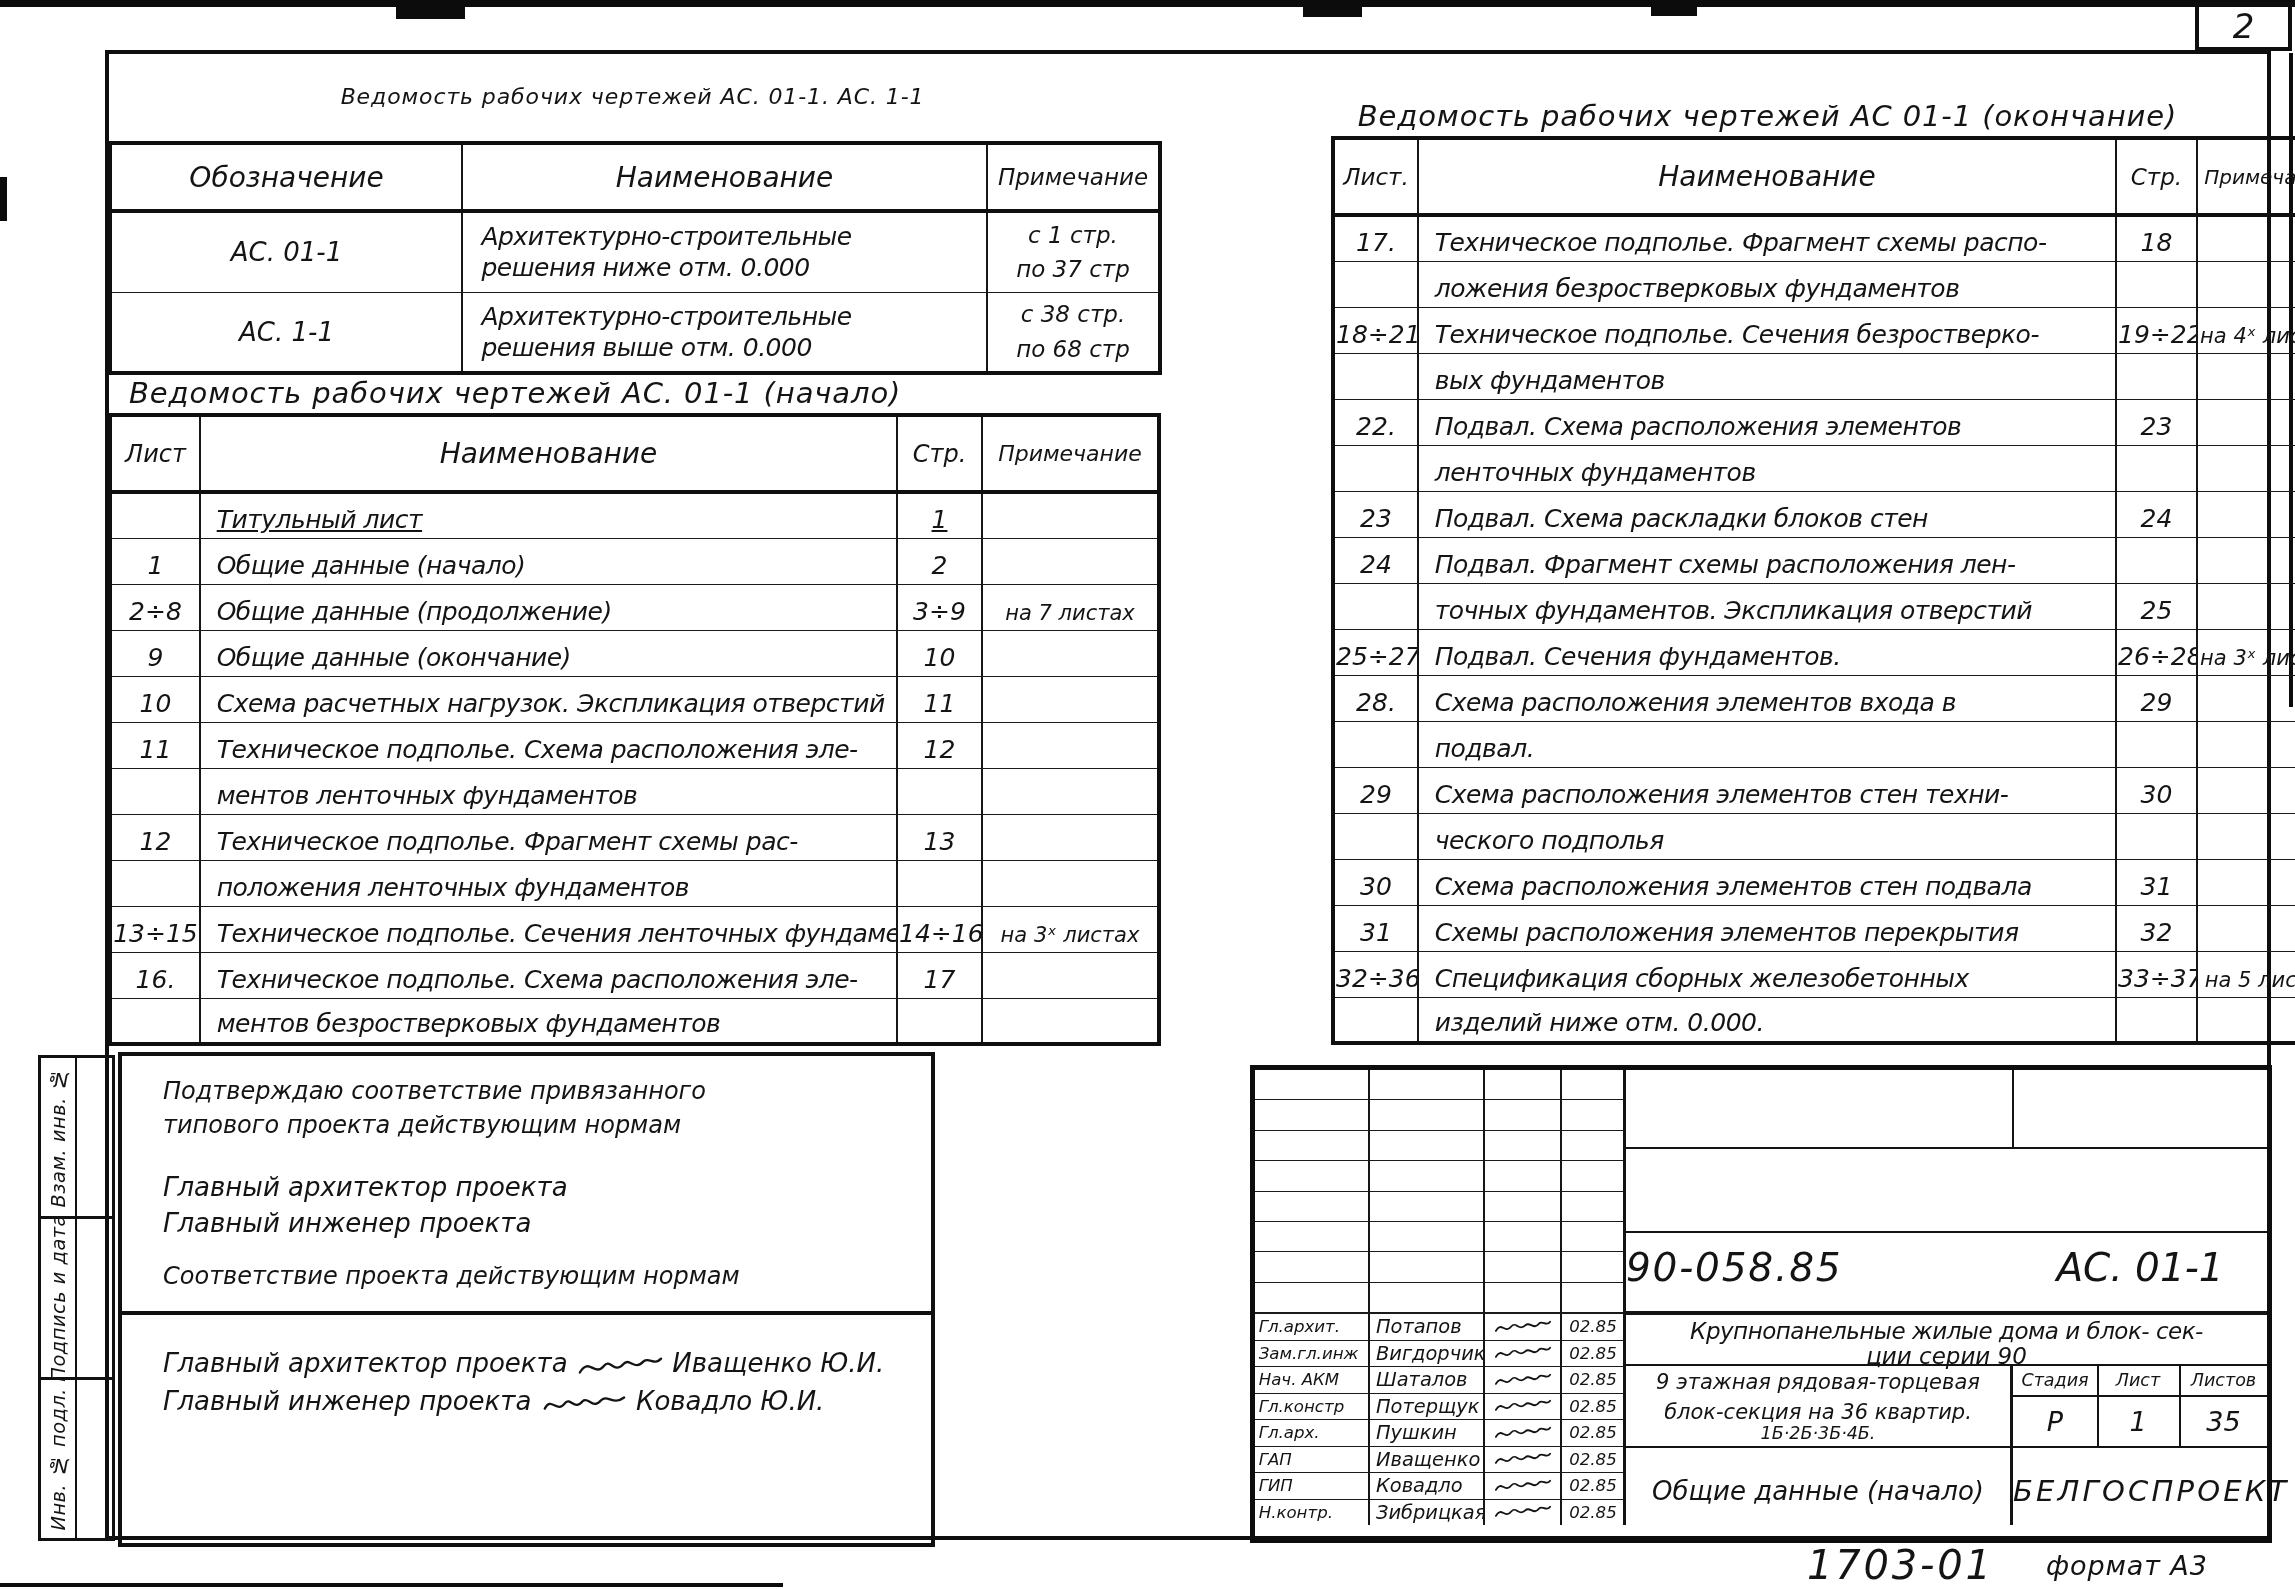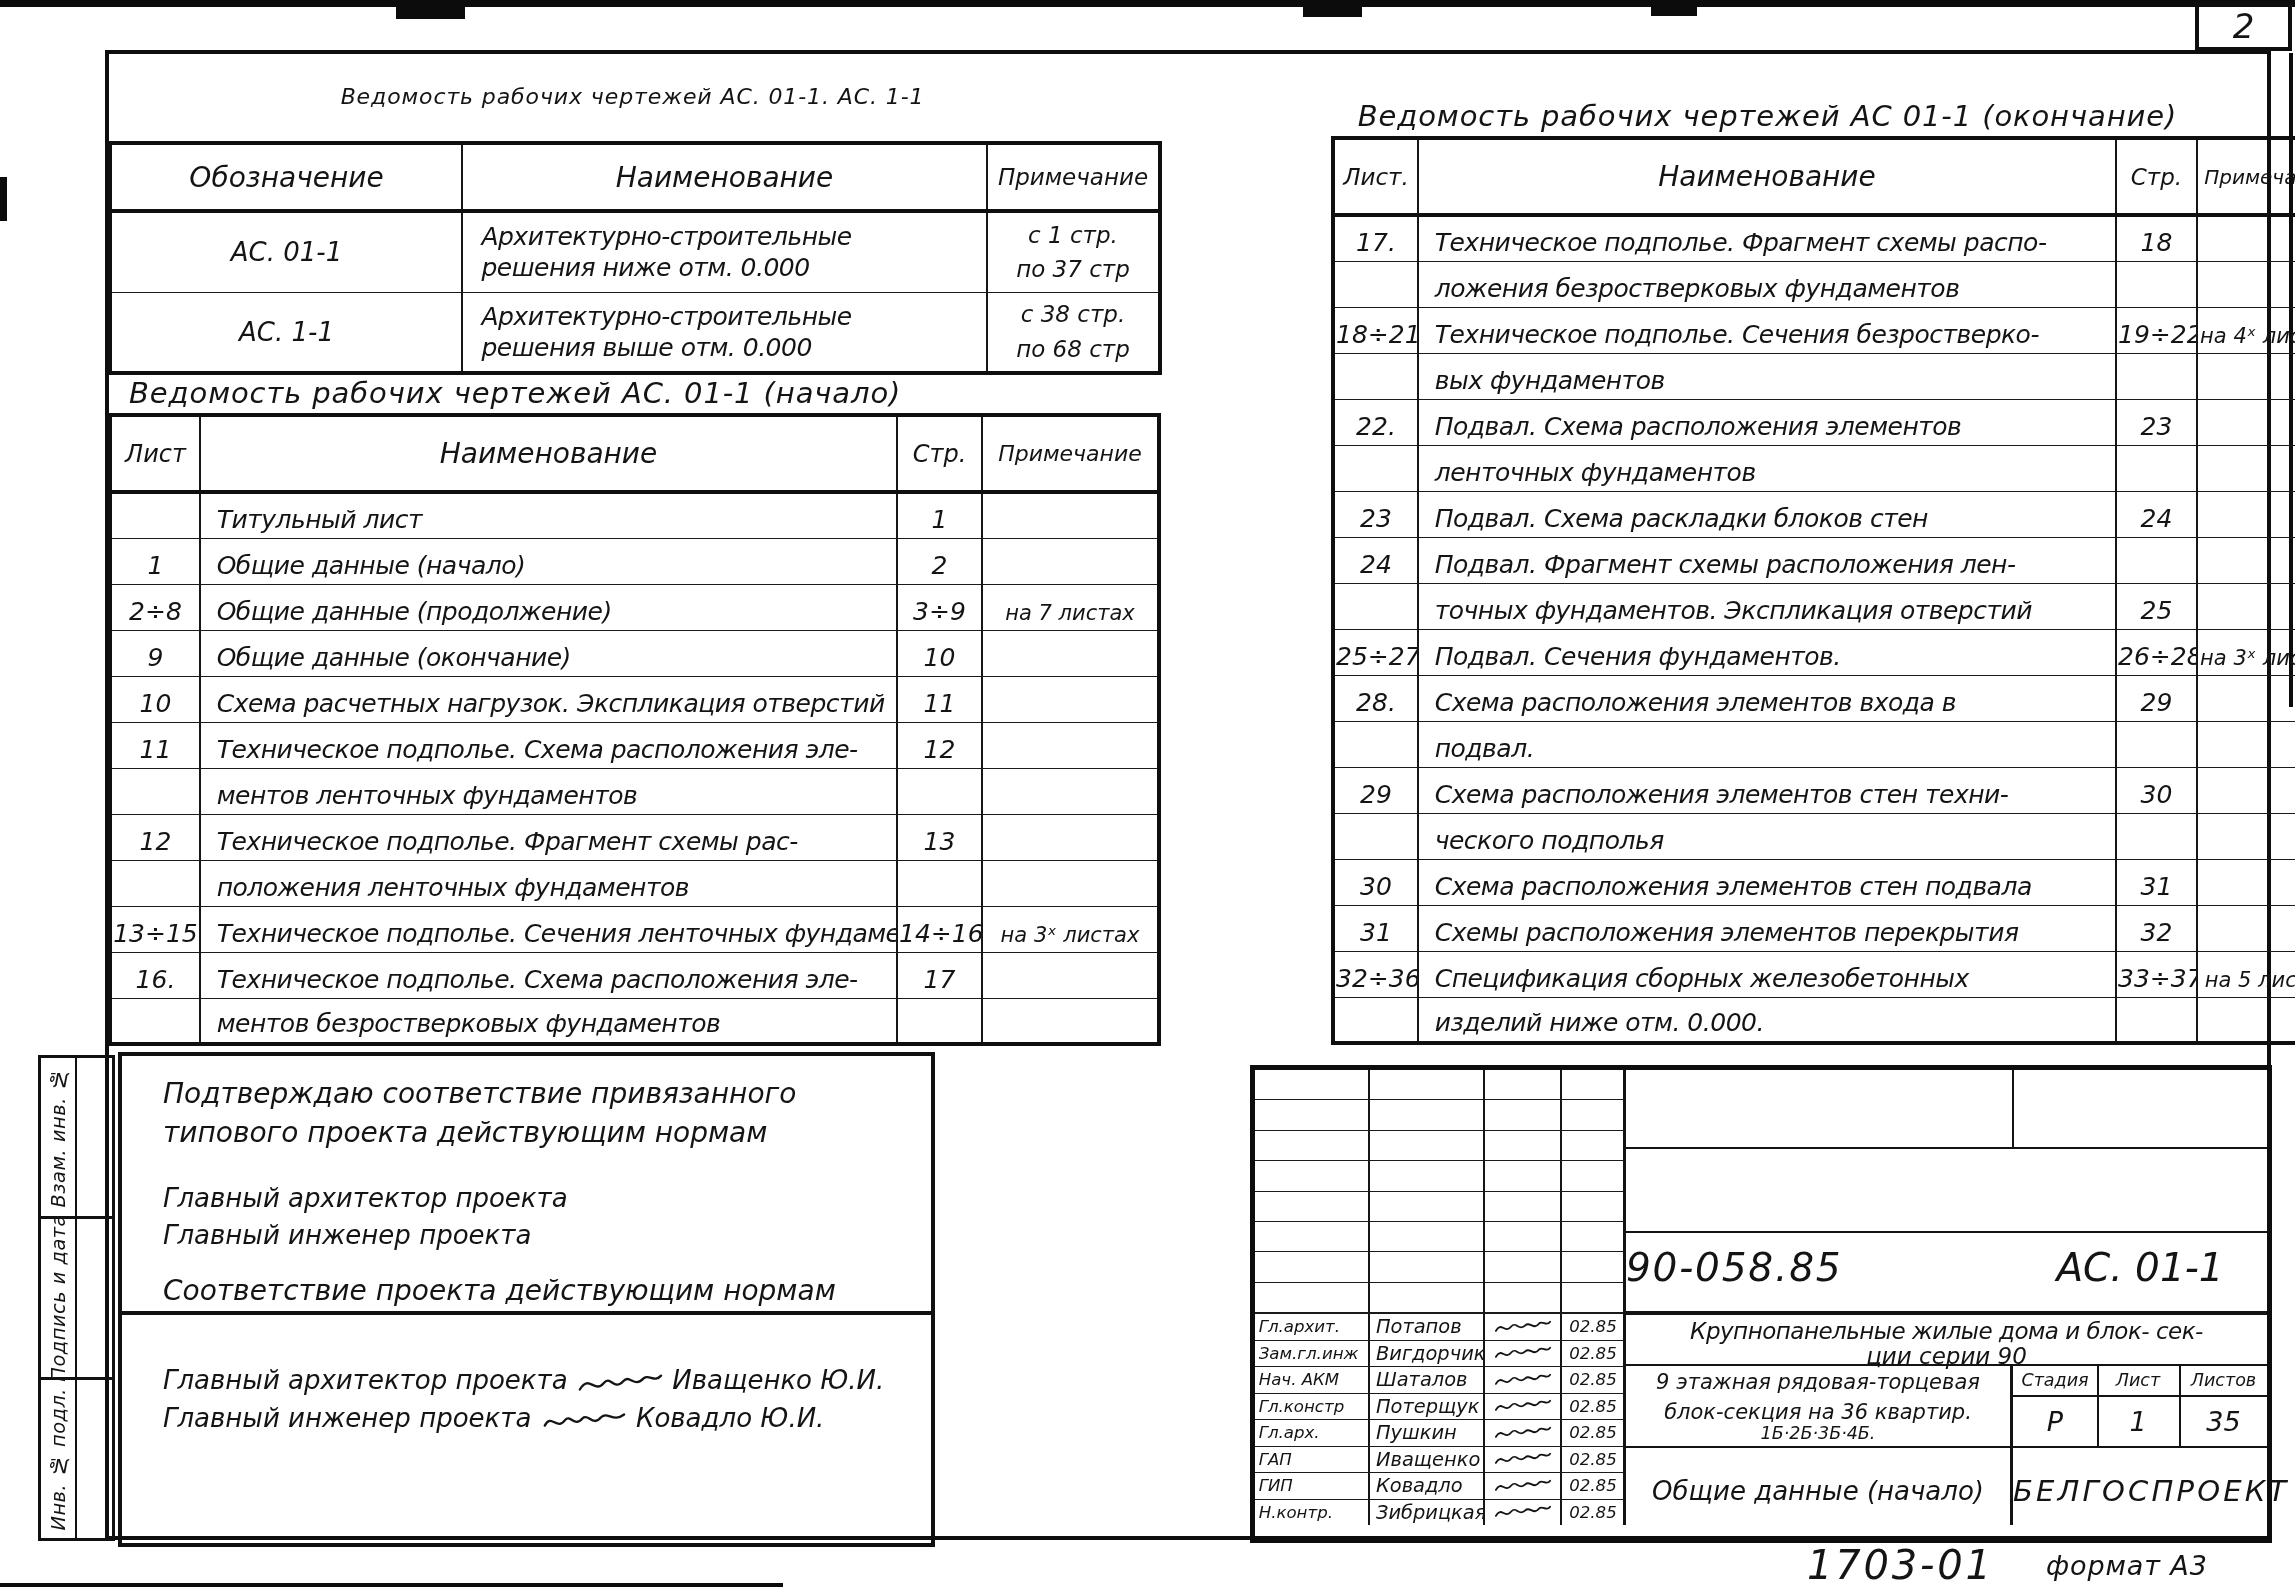--- a/index.html
+++ b/index.html
@@ -33,21 +33,21 @@
   td.c-note{ text-align:center; vertical-align:bottom; font-size:21px; padding-bottom:4.6px; }
   
   #table-top-left td{ vertical-align:middle; }
   #table-top-left .t-code{ text-align:center; font-size:26px; }
   #table-top-left .t-name{ text-align:left; padding-left:18.4px; font-size:25px; letter-spacing:-0.5px; line-height:1.25; }
   #table-top-left .t-note{ text-align:center; font-size:23px; line-height:1.5; }
   
   #cert-box{ position:absolute; left:118px; top:1052px; width:817px; height:495px;
     border:4.1px solid #101010; }
   #cert-divider{ position:absolute; left:0; right:0; top:255px; height:4.1px; background:#101010; }
-  .cert-par{ font-size:28px; line-height:1.42; padding:17.5px 14px 0 41px; letter-spacing:0; }
+  .cert-par{ font-size:24px; line-height:1.42; padding:17.5px 14px 0 41px; letter-spacing:0; }
   .cert-role-line{ font-size:26px; padding-left:41px; white-space:nowrap; display:flex; align-items:flex-end; }
   .squiggle{ width:88px; height:24px; margin:0 8.3px; flex:0 0 auto; }
   .squiggle path{ fill:none; stroke:#141414; stroke-width:5; stroke-linecap:round; }
   
   #side-strip{ position:absolute; left:38px; top:1055px; width:77px; height:486px;
     border:3.7px solid #111; display:flex; flex-direction:column; }
   .side-cell{ flex:1 1 0; border-bottom:3.2px solid #111; position:relative; }
   .side-cell:last-child{ border-bottom:none; }
   .side-label{ position:absolute; left:0; top:0; width:36px; height:100%;
     border-right:2.8px solid #111; display:flex; align-items:center; justify-content:center; }
@@ -151,21 +151,21 @@
       </colgroup>
     <thead>
       <tr style="height:77px;">
         <td style="font-size:24px;">Лист</td>
         <td>Наименование</td>
         <td style="font-size:24px;">Стр.</td>
         <td style="font-size:22px;">Примечание</td>
       </tr>
     </thead>
     <tbody>
-        <tr style="height: 46px;">
+        <tr style="height: 46px; text-decoration: underline;">
           <td class="c-list"></td>
           <td class="c-name">Титульный лист</td>
           <td class="c-page">1</td>
           <td class="c-note"></td>
         </tr>
         <tr style="height: 46px;">
           <td class="c-list">1</td>
           <td class="c-name">Общие данные (начало)</td>
           <td class="c-page">2</td>
           <td class="c-note"></td>

